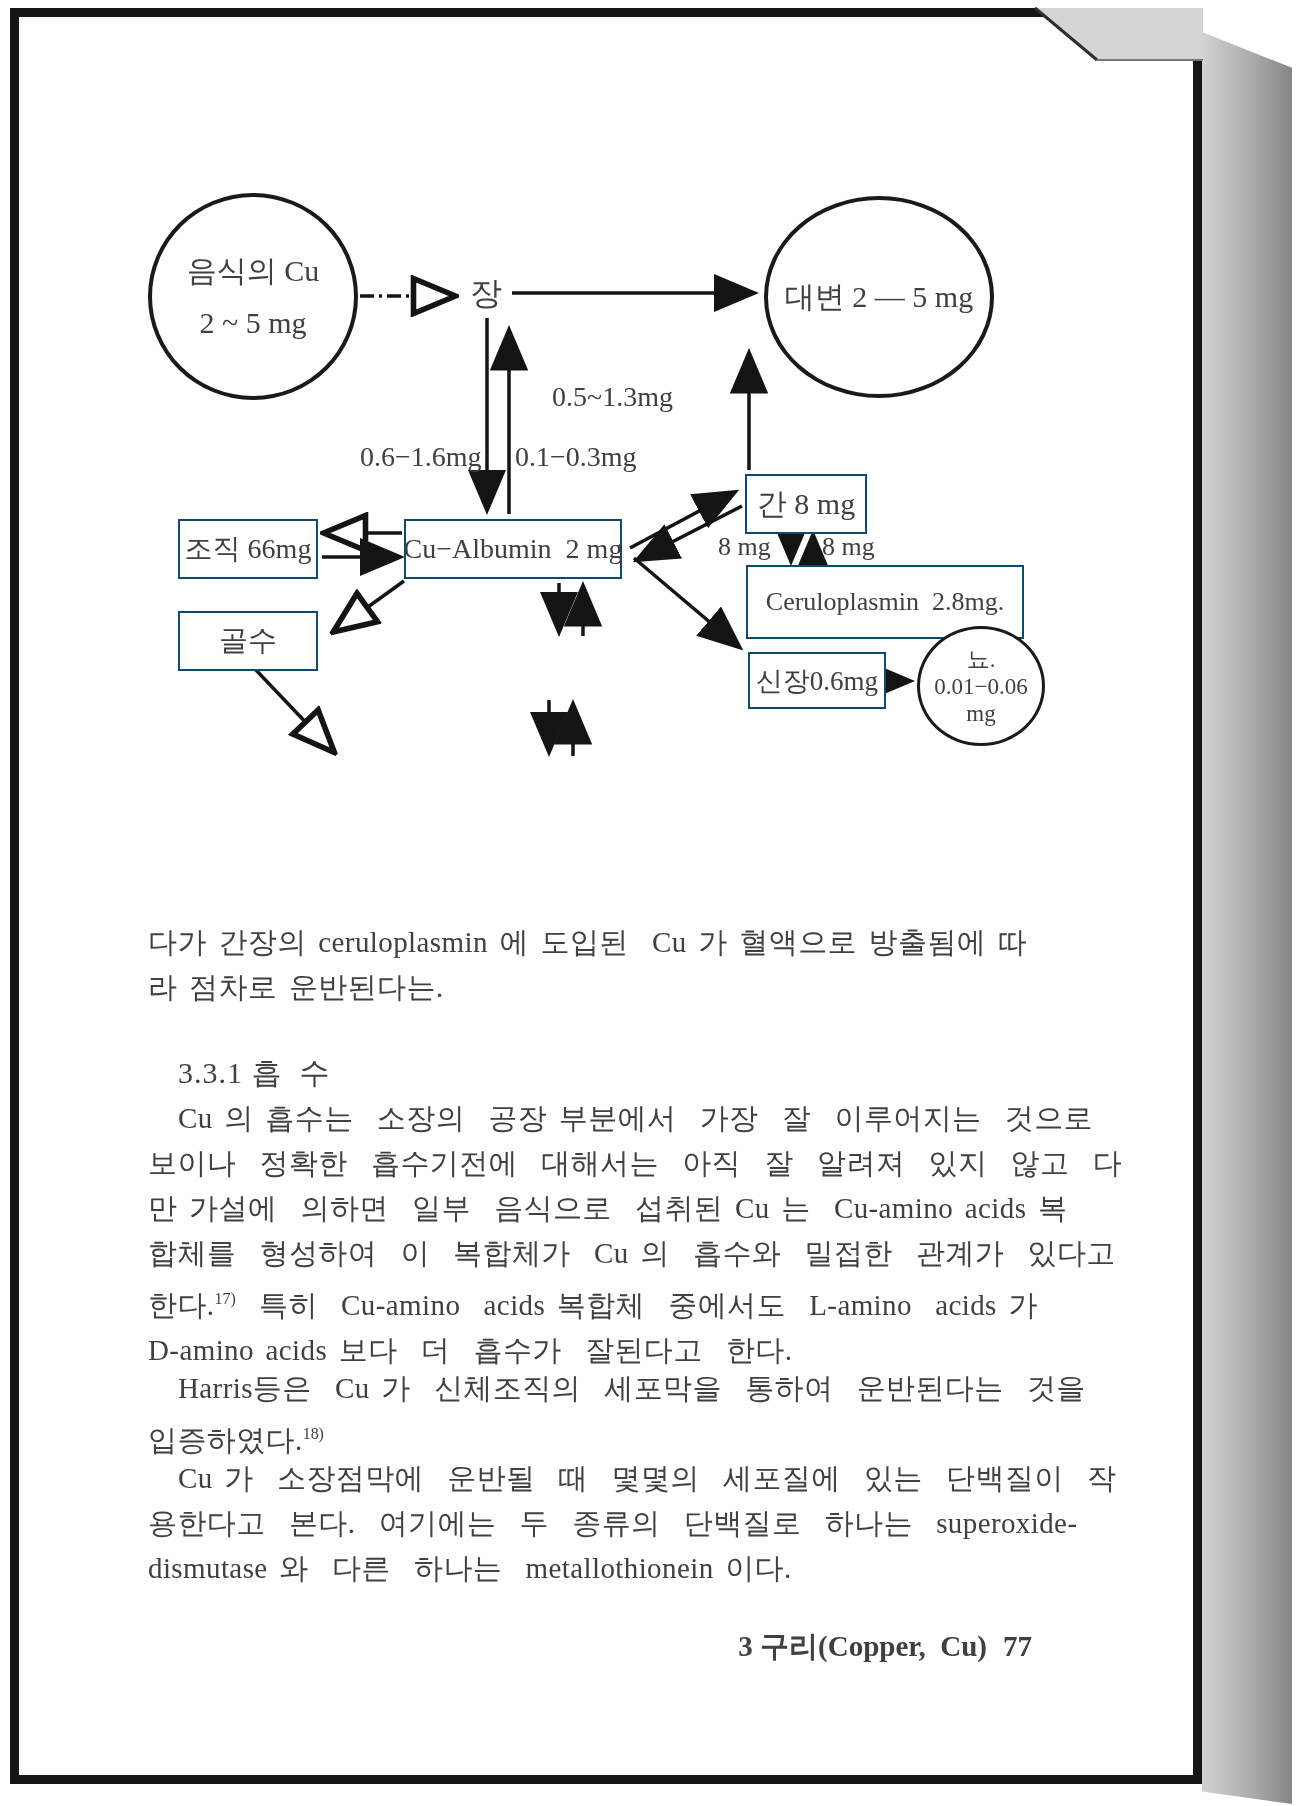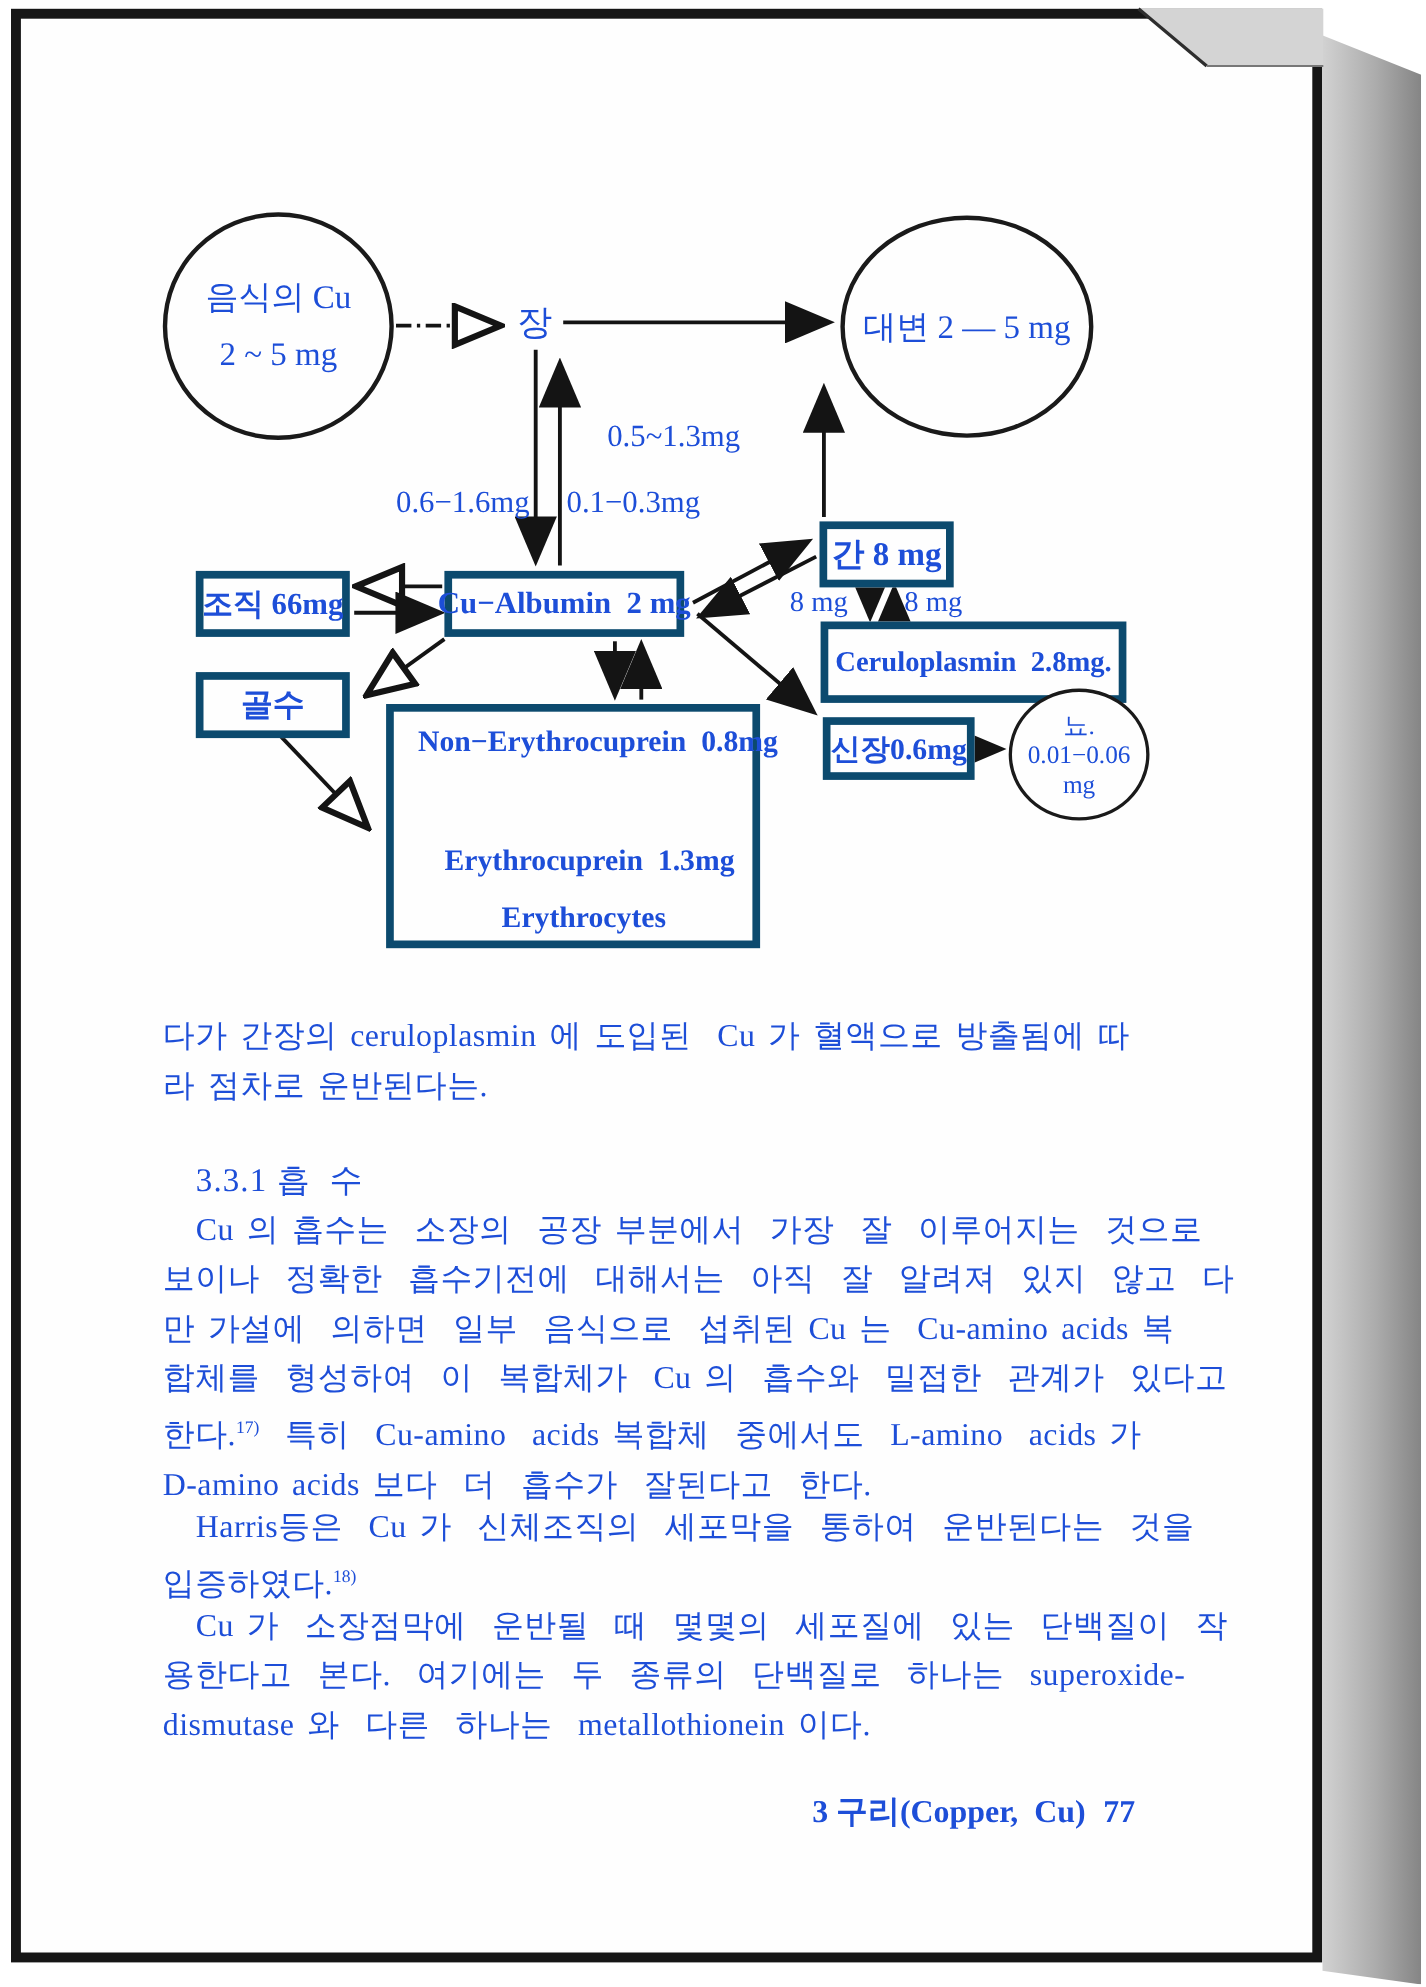--- a/index.html
+++ b/index.html
@@ -1,26 +1,26 @@
 <!DOCTYPE html>
 <html><head>
 <meta charset="utf-8">
 <style>
   html,body{margin:0;padding:0;background:#ffffff;}
   #stage{position:relative;width:1296px;height:1806px;background:#ffffff;overflow:hidden;
-         font-family:"Liberation Serif","DejaVu Serif",serif;color:#1d4ed8;}
+         font-family:"Liberation Serif","DejaVu Serif",serif;color:#404040;}
   
   .page-frame{position:absolute;left:10px;top:8px;width:1192px;height:1776px;
               box-sizing:border-box;border:9px solid #161616;background:#fefefe;}
   .book-side{position:absolute;left:1202px;top:16px;width:90px;height:1788px;
              background:linear-gradient(90deg,#d2d2d2,#ababab 55%,#858585);
              clip-path:polygon(0 0.9%,100% 2.9%,100% 100%,0 99.3%);}
   
-  .dbox{position:absolute;box-sizing:border-box;border:7px solid #0c4a6e;background:#fefefe;
-        display:flex;align-items:center;justify-content:center;white-space:pre;font-weight:bold;}
+  .dbox{position:absolute;box-sizing:border-box;border:2px solid #0c4a6e;background:#fefefe;
+        display:flex;align-items:center;justify-content:center;white-space:pre;}
   .dcircle{position:absolute;box-sizing:border-box;border:4px solid #1a1a1a;border-radius:50%;
            background:#fefefe;display:flex;flex-direction:column;align-items:center;justify-content:center;
            text-align:center;white-space:pre;}
   .dlabel{position:absolute;white-space:pre;}
   .arrows{position:absolute;left:0;top:0;width:1296px;height:1806px;pointer-events:none;}
   
   .tpar{position:absolute;left:148px;width:892px;}
   .tline{white-space:pre;font-size:29px;line-height:45px;word-spacing:4px;letter-spacing:0.4px;}
   .tline.indent{text-indent:30px;}
   .tline sup{font-size:0.55em;vertical-align:super;letter-spacing:0;}
@@ -111,25 +111,20 @@
   <div class="dlabel" style="left:822px;top:532px;font-size:26px;">8 mg</div>
 
   <div class="dbox" style="left:178px;top:519px;width:140px;height:60px;font-size:28px;">조직 66mg</div>
 
   <div class="dbox" style="left:404px;top:519px;width:218px;height:60px;font-size:28px;">Cu−Albumin  2 mg</div>
 
   <div class="dbox" style="left:746px;top:565px;width:278px;height:74px;font-size:26px;">Ceruloplasmin  2.8mg.</div>
 
   <div class="dbox" style="left:178px;top:611px;width:140px;height:60px;font-size:29px;">골수</div>
 
-  <div class="dbox" style="left:351px;top:640px;width:340px;height:222px;">
-    <div class="dlabel" style="left:22px;top:12px;font-size:27px;">Non−Erythrocuprein  0.8mg</div>
-    <div class="dlabel" style="left:46px;top:120px;font-size:27px;">Erythrocuprein  1.3mg</div>
-    <div class="dlabel" style="left:98px;top:172px;font-size:27px;">Erythrocytes</div>
-  </div>
 
   <div class="dbox" style="left:748px;top:652px;width:138px;height:57px;font-size:27px;">신장0.6mg</div>
 
   <div class="dcircle" style="left:917px;top:626px;width:128px;height:120px;border-width:3px;font-size:23px;line-height:27px;">
     <div>뇨.</div>
     <div>0.01−0.06</div>
     <div>mg</div>
   </div>
 
 

